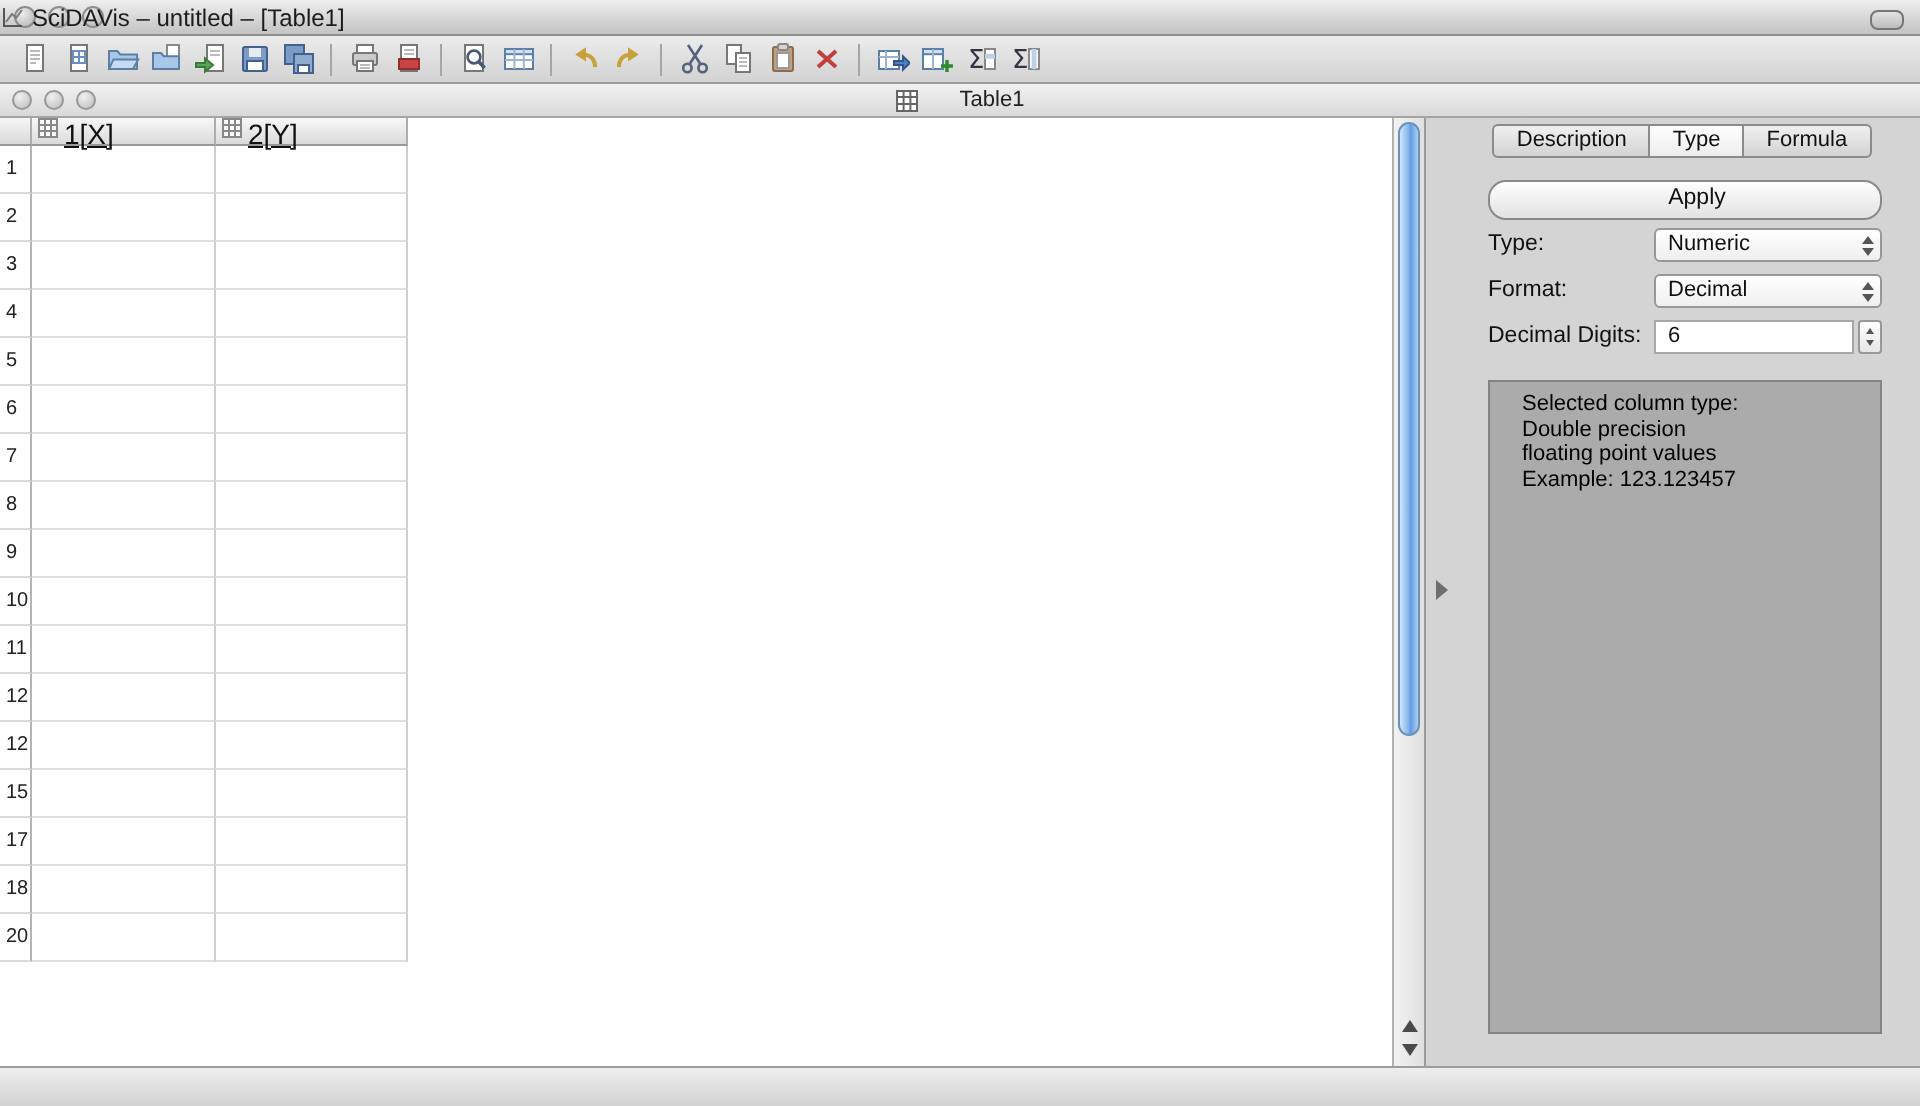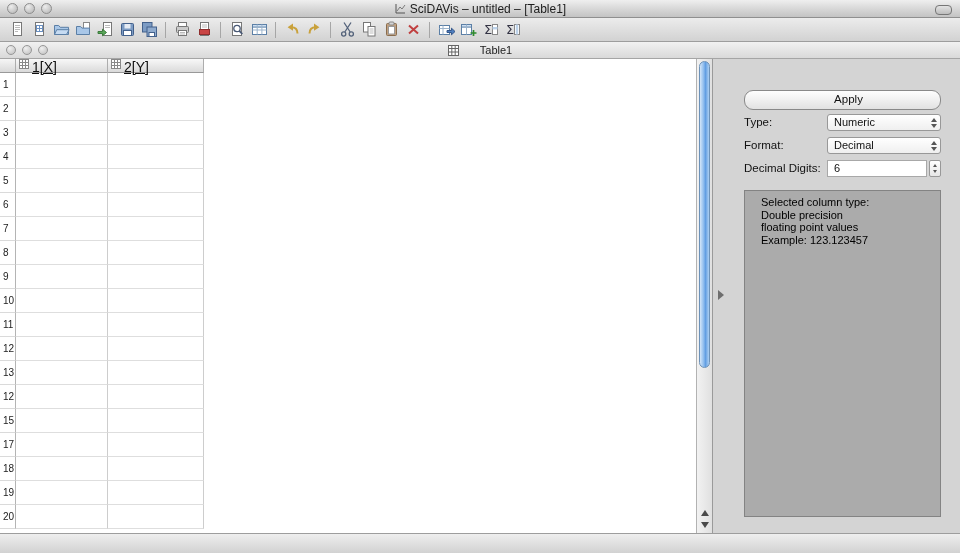--- a/index.html
+++ b/index.html
@@ -4,21 +4,21 @@
 <style>
   html,body{margin:0;padding:0;width:960px;height:553px;overflow:hidden;
     font-family:"Liberation Sans",sans-serif;-webkit-font-smoothing:antialiased;}
   #win{position:relative;width:960px;height:553px;background:#d6d6d6;}
 
   
   .titlebar{position:absolute;top:0;left:0;right:0;height:17px;
     background:linear-gradient(#efefef,#d6d6d6 55%,#c3c3c3);
     border-bottom:1px solid #8f8f8f;}
   .title-center{position:absolute;left:0;right:0;top:0;height:17px;
-    display:flex;align-items:center;justify-content:center;gap:4px;
+    display:flex;align-items:center;gap:4px;
     font-size:12px;color:#1c1c1c;}
   .traffic{position:absolute;top:3px;left:7px;display:flex;gap:6px;}
   .traffic span{width:11px;height:11px;border-radius:50%;box-sizing:border-box;
     background:radial-gradient(circle at 35% 30%,#ededed,#b2b2b2);border:1px solid #8d8d8d;}
   .tb-toggle{position:absolute;right:8px;top:4.5px;width:15px;height:8px;
     border:1px solid #767676;border-radius:4px;background:linear-gradient(#e3e3e3,#bdbdbd);}
 
   
   .toolbar{position:absolute;top:18px;left:0;right:0;height:23px;
     background:linear-gradient(#ececec,#d2d2d2);border-bottom:1px solid #9d9d9d;
@@ -370,46 +370,36 @@
             <div class="rhead">11</div>
             <div class="tcell c1"></div>
             <div class="tcell c2"></div>
           </div>
           <div class="trow">
             <div class="rhead">12</div>
             <div class="tcell c1"></div>
             <div class="tcell c2"></div>
           </div>
           <div class="trow">
-            <div class="rhead">13</div>
-            <div class="tcell c1"></div>
-            <div class="tcell c2"></div>
-          </div>
-          <div class="trow">
             <div class="rhead">12</div>
             <div class="tcell c1"></div>
             <div class="tcell c2"></div>
           </div>
           <div class="trow">
             <div class="rhead">15</div>
             <div class="tcell c1"></div>
             <div class="tcell c2"></div>
           </div>
           <div class="trow">
             <div class="rhead">17</div>
             <div class="tcell c1"></div>
             <div class="tcell c2"></div>
           </div>
           <div class="trow">
             <div class="rhead">18</div>
-            <div class="tcell c1"></div>
-            <div class="tcell c2"></div>
-          </div>
-          <div class="trow">
-            <div class="rhead">19</div>
             <div class="tcell c1"></div>
             <div class="tcell c2"></div>
           </div>
           <div class="trow">
             <div class="rhead">20</div>
             <div class="tcell c1"></div>
             <div class="tcell c2"></div>
           </div>
         </div>
       <div class="vscroll">
@@ -421,20 +411,25 @@
             <div class="tri-dn"></div>
           </div>
       </div>
     </div>
 
     <div class="collapse">
       <div class="tri-right"></div>
     </div>
 
     <div class="panel">
+      <div class="tabs">
+          <span class="tab">Description</span>
+          <span class="tab active">Type</span>
+          <span class="tab">Formula</span>
+        </div>
 
       <div class="applybtn">Apply</div>
 
       <div class="frow r2">
         <span class="flabel">Format:</span>
         <div class="popup">
           <span>Decimal</span>
           <div class="arrows">
               <div class="pu"></div>
               <div class="pd"></div>

